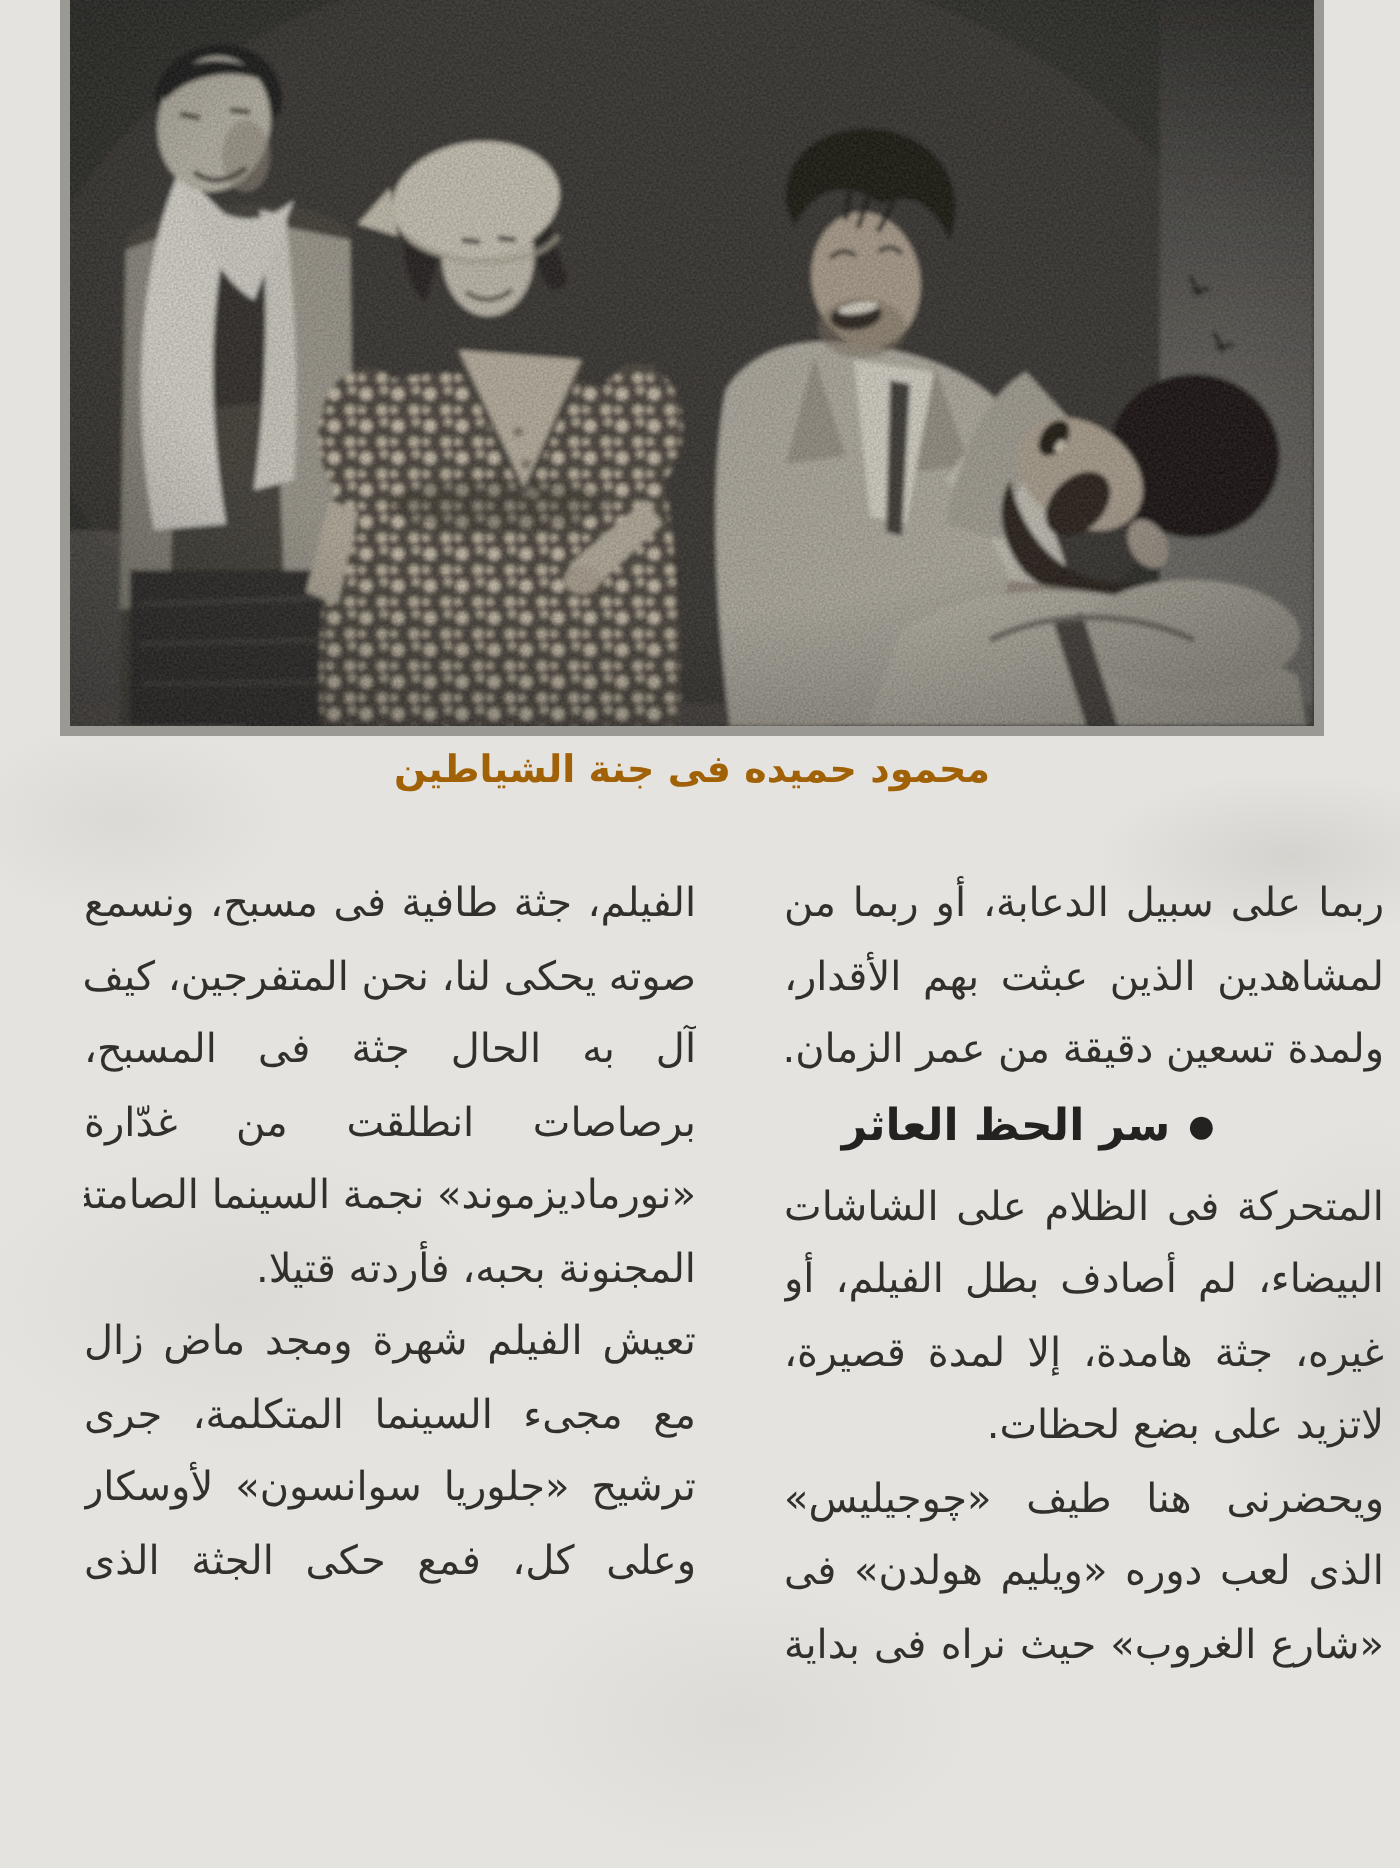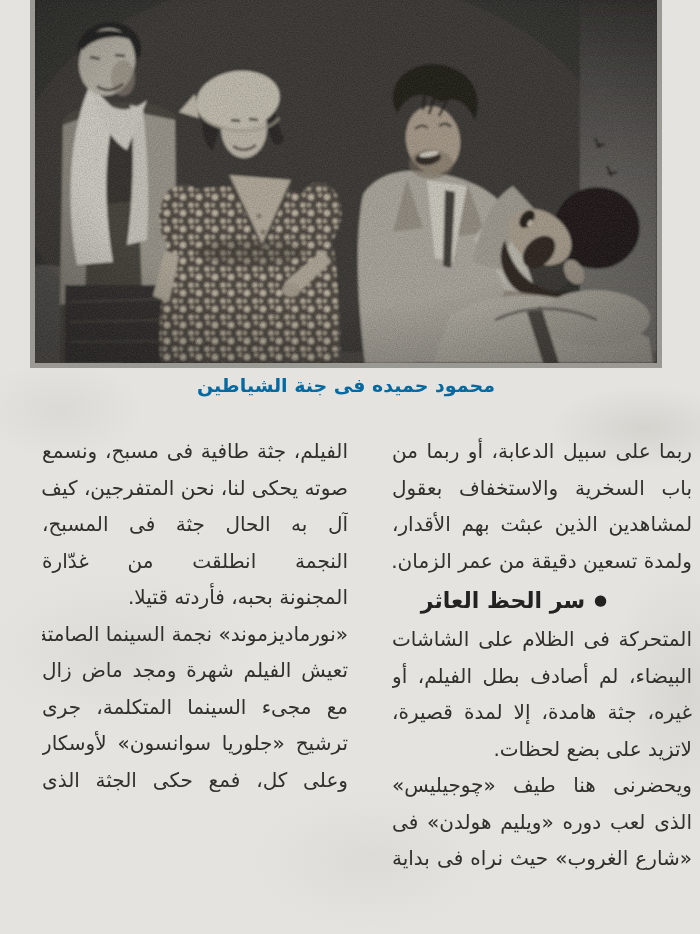--- a/index.html
+++ b/index.html
@@ -15,21 +15,21 @@
       #e4e3df;
   }
   .photo-frame{
     position:absolute;top:0;left:30px;width:632px;height:368px;
     border:5px solid #9b9993;border-top:none;box-sizing:border-box;
     background:#2b2928;
   }
   .photo-frame svg{display:block;width:622px;height:363px;}
   .caption{
     position:absolute;top:374px;left:30px;width:632px;
-    text-align:center;font-weight:bold;font-size:19px;color:#0369a1;
+    text-align:center;font-weight:bold;font-size:19px;color:#a16207;
   }
   .col{position:absolute;top:433px;direction:rtl;color:#32302c;font-size:20px;}
   .col-right{right:8px;width:332px;}
   .col-left{left:10px;width:338px;}
   .line{
     height:36.5px;line-height:36.5px;overflow:hidden;white-space:nowrap;
     text-align:justify;text-align-last:justify;margin-left:32px;
   }
   .line.last{text-align-last:right;}
   .heading{
@@ -154,40 +154,39 @@
     <rect x="0" y="0" width="622" height="363" fill="url(#vign)"></rect>
     <rect x="0" y="0" width="622" height="363" filter="url(#grainD)" opacity="0.30"></rect>
     <rect x="0" y="0" width="622" height="363" filter="url(#grainL)" opacity="0.18"></rect>
   </svg>
 </div>
 
 <div class="caption">محمود حميده فى جنة الشياطين</div>
 
 <div class="col col-right">
   <div class="line">ربما على سبيل الدعابة، أو ربما من</div>
-  <div class="line">باب السخرية والاستخفاف بعقول</div>
   <div class="line">لمشاهدين الذين عبثت بهم الأقدار،</div>
   <div class="line last">ولمدة تسعين دقيقة من عمر الزمان.</div>
   <div class="heading">
     <span class="bullet">●</span>
     <span>سر الحظ العاثر</span>
   </div>
   <div class="line">المتحركة فى الظلام على الشاشات</div>
   <div class="line">البيضاء، لم أصادف بطل الفيلم، أو</div>
   <div class="line">غيره، جثة هامدة، إلا لمدة قصيرة،</div>
   <div class="line last">لاتزيد على بضع لحظات.</div>
   <div class="line">ويحضرنى هنا طيف «چوجيليس»</div>
   <div class="line">الذى لعب دوره «ويليم هولدن» فى</div>
   <div class="line">«شارع الغروب» حيث نراه فى بداية</div>
 </div>
 
 <div class="col col-left">
   <div class="line">الفيلم، جثة طافية فى مسبح، ونسمع</div>
   <div class="line">صوته يحكى لنا، نحن المتفرجين، كيف</div>
   <div class="line">آل به الحال جثة فى المسبح،</div>
-  <div class="line">النجمة انطلقت من غدّارة</div>
+  <div class="line">برصاصات انطلقت من غدّارة</div>
+  <div class="line">«نورماديزموند» نجمة السينما الصامتة</div>
   <div class="line last">المجنونة بحبه، فأردته قتيلا.</div>
-  <div class="line">«نورماديزموند» نجمة السينما الصامتة</div>
   <div class="line">تعيش الفيلم شهرة ومجد ماض زال</div>
   <div class="line">مع مجىء السينما المتكلمة، جرى</div>
   <div class="line">ترشيح «جلوريا سوانسون» لأوسكار</div>
   <div class="line">وعلى كل، فمع حكى الجثة الذى</div>
 </div>
 
 </body></html>

